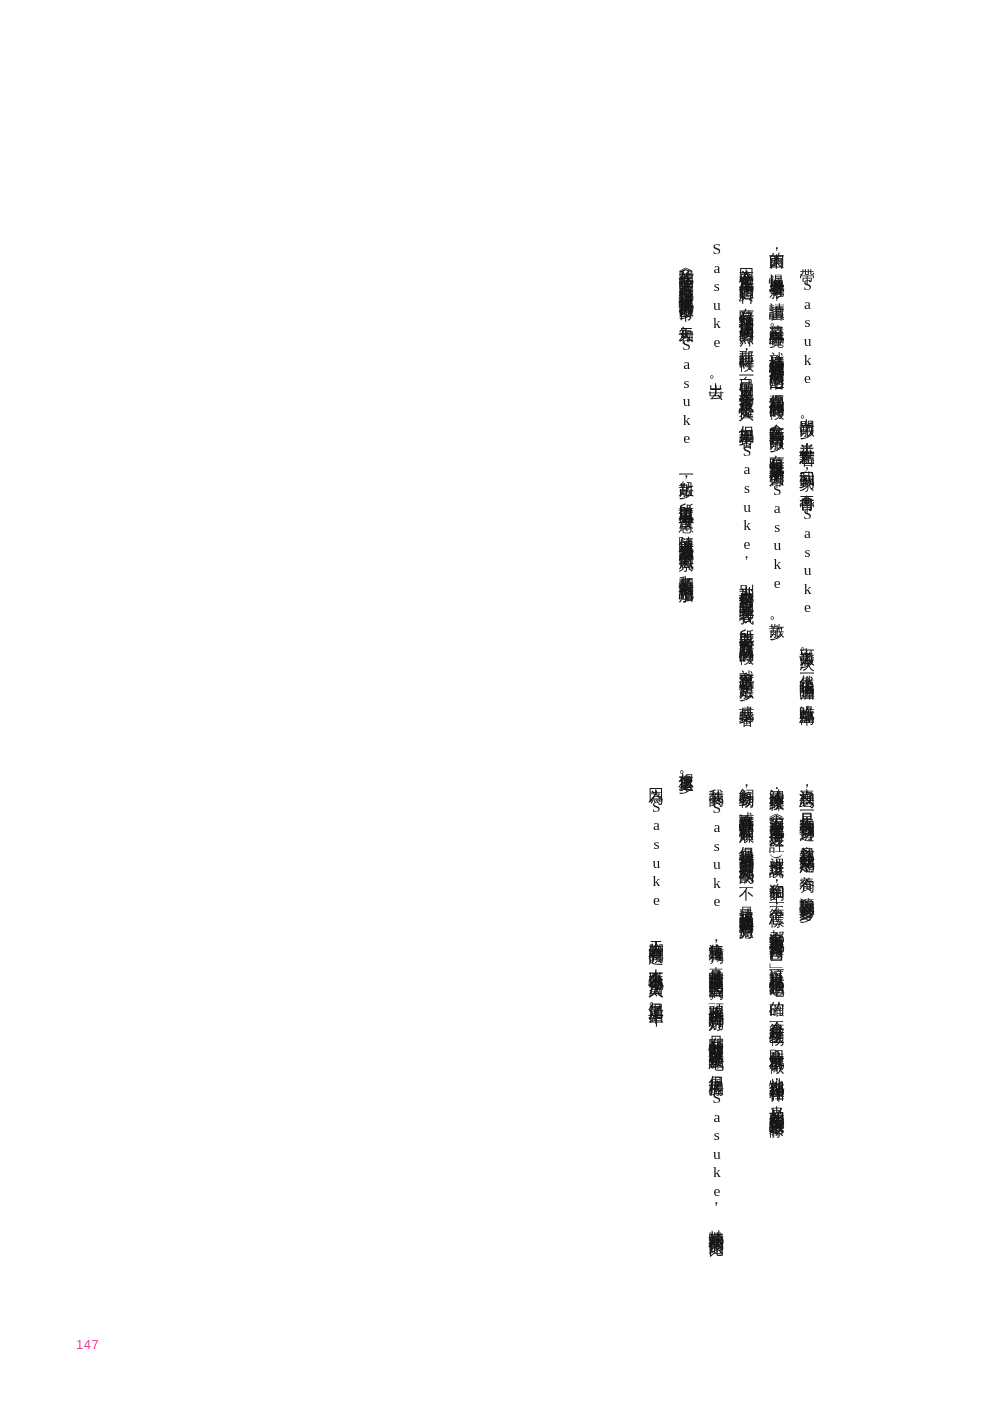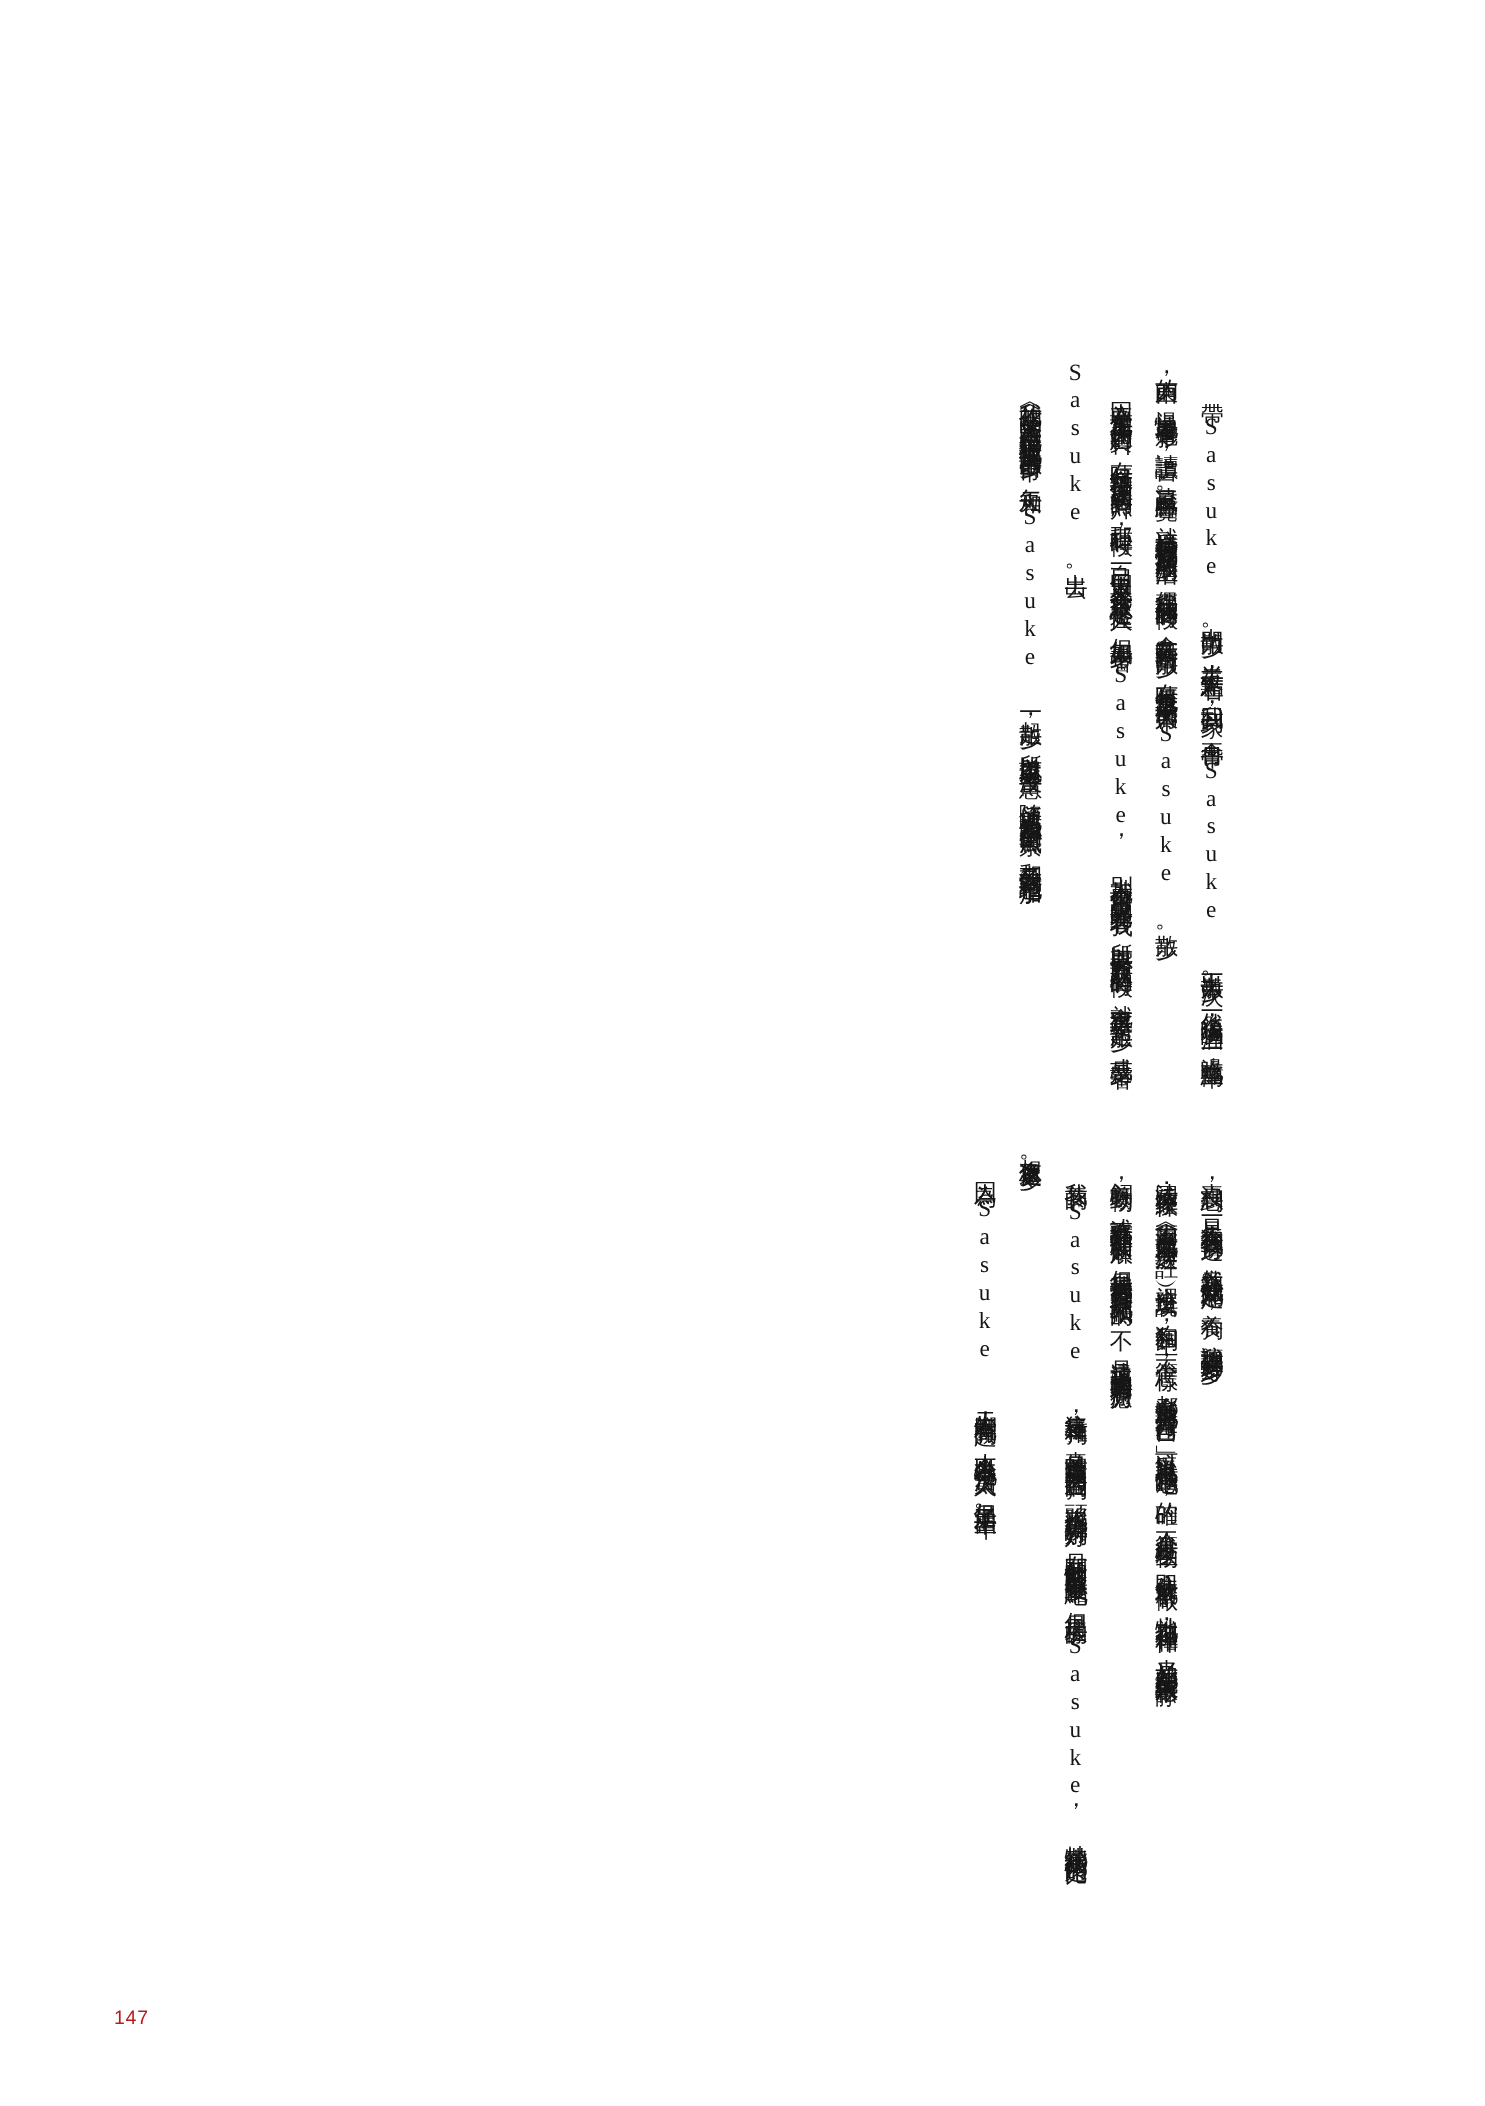--- a/index.html
+++ b/index.html
@@ -60,21 +60,21 @@
     text-indent: 1em;
   }
 
   .page-number {
     position: absolute;
     left: 76px;
     bottom: 52px;
     font-size: 13px;
     font-family: "Liberation Sans", sans-serif;
     letter-spacing: 0.5px;
-    color: #b91c1c;
+    color: #ec4899;
   }
 </style>
 </head>
 <body>
 
 <div class="page">
 
   <div class="block" id="block-upper">
     <p class="para">帶 Sasuke 出門散步。半夜十二點左右，我回到家，會再帶 Sasuke 出去散步一次。然後一邊喝啤酒，一邊吃點簡單的東西，慢慢地看看電影、讀讀書，凌晨三點睡覺。就這樣持續著我們理所當然般的生活。偶爾我休假的時候，會在黃昏時出門散步。有時候也會跟妻子兩個人帶 Sasuke 散步。</p>
     <p class="para">因為要蒐集工作用的資料，有時候會拍攝住家周邊的照片。那種時候，自己一個人晃來晃去會被疑心是怪人，但如果帶著 Sasuke，別人就不會用可疑的眼光看著我，所以需要背景照取材的時候，就會跟妻子一起散步，或是帶著 Sasuke 出去。</p>

